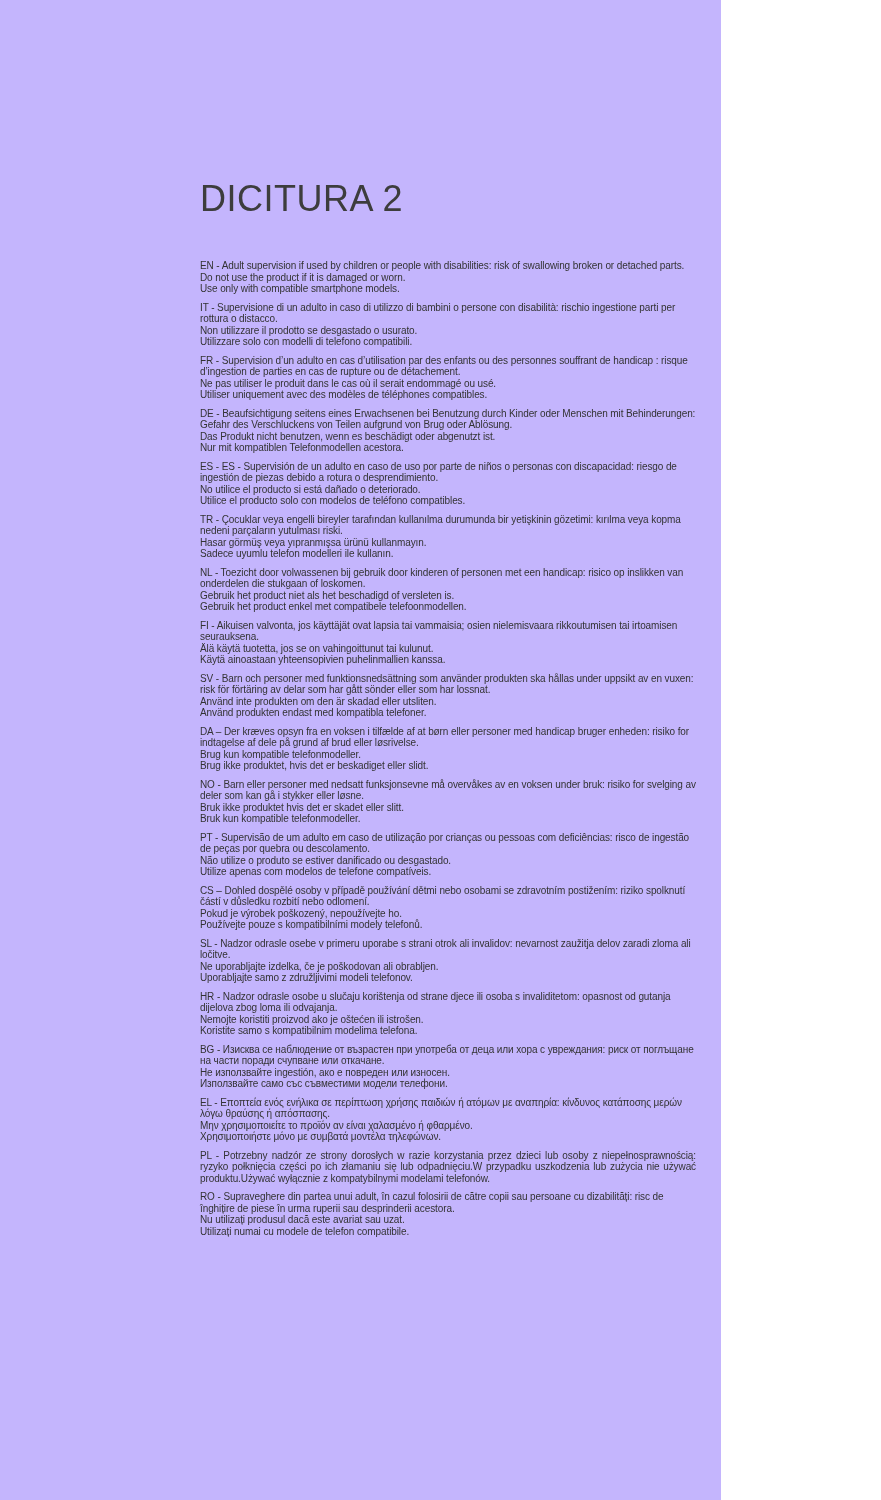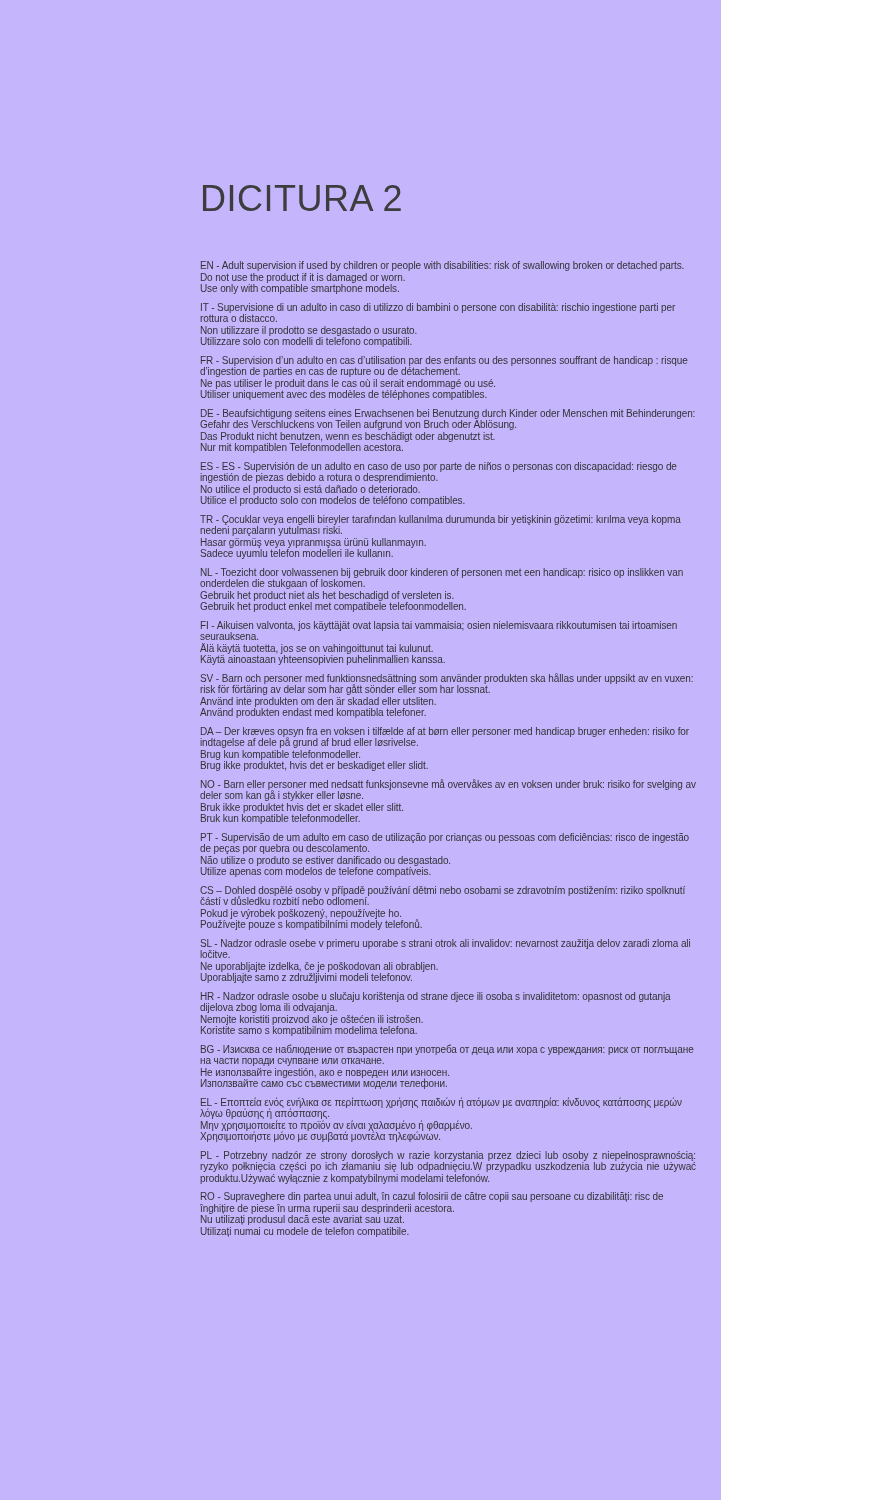--- a/index.html
+++ b/index.html
@@ -61,21 +61,21 @@
           <div class="line">IT - Supervisione di un adulto in caso di utilizzo di bambini o persone con disabilità: rischio ingestione parti per rottura o distacco.</div>
           <div class="line">Non utilizzare il prodotto se desgastado o usurato.</div>
           <div class="line">Utilizzare solo con modelli di telefono compatibili.</div>
         </div>
         <div class="para">
           <div class="line">FR - Supervision d’un adulto en cas d’utilisation par des enfants ou des personnes souffrant de handicap : risque d’ingestion de parties en cas de rupture ou de détachement.</div>
           <div class="line">Ne pas utiliser le produit dans le cas où il serait endommagé ou usé.</div>
           <div class="line">Utiliser uniquement avec des modèles de téléphones compatibles.</div>
         </div>
         <div class="para">
-          <div class="line">DE - Beaufsichtigung seitens eines Erwachsenen bei Benutzung durch Kinder oder Menschen mit Behinderungen: Gefahr des Verschluckens von Teilen aufgrund von Bruch oder Ablösung.</div>
+          <div class="line">DE - Beaufsichtigung seitens eines Erwachsenen bei Benutzung durch Kinder oder Menschen mit Behinderungen: Gefahr des Verschluckens von Teilen aufgrund von Brug oder Ablösung.</div>
           <div class="line">Das Produkt nicht benutzen, wenn es beschädigt oder abgenutzt ist.</div>
           <div class="line">Nur mit kompatiblen Telefonmodellen acestora.</div>
         </div>
         <div class="para">
           <div class="line">ES - ES - Supervisión de un adulto en caso de uso por parte de niños o personas con discapacidad: riesgo de ingestión de piezas debido a rotura o desprendimiento.</div>
           <div class="line">No utilice el producto si está dañado o deteriorado.</div>
           <div class="line">Utilice el producto solo con modelos de teléfono compatibles.</div>
         </div>
         <div class="para">
           <div class="line">TR - Çocuklar veya engelli bireyler tarafından kullanılma durumunda bir yetişkinin gözetimi: kırılma veya kopma nedeni parçaların yutulması riski.</div>

